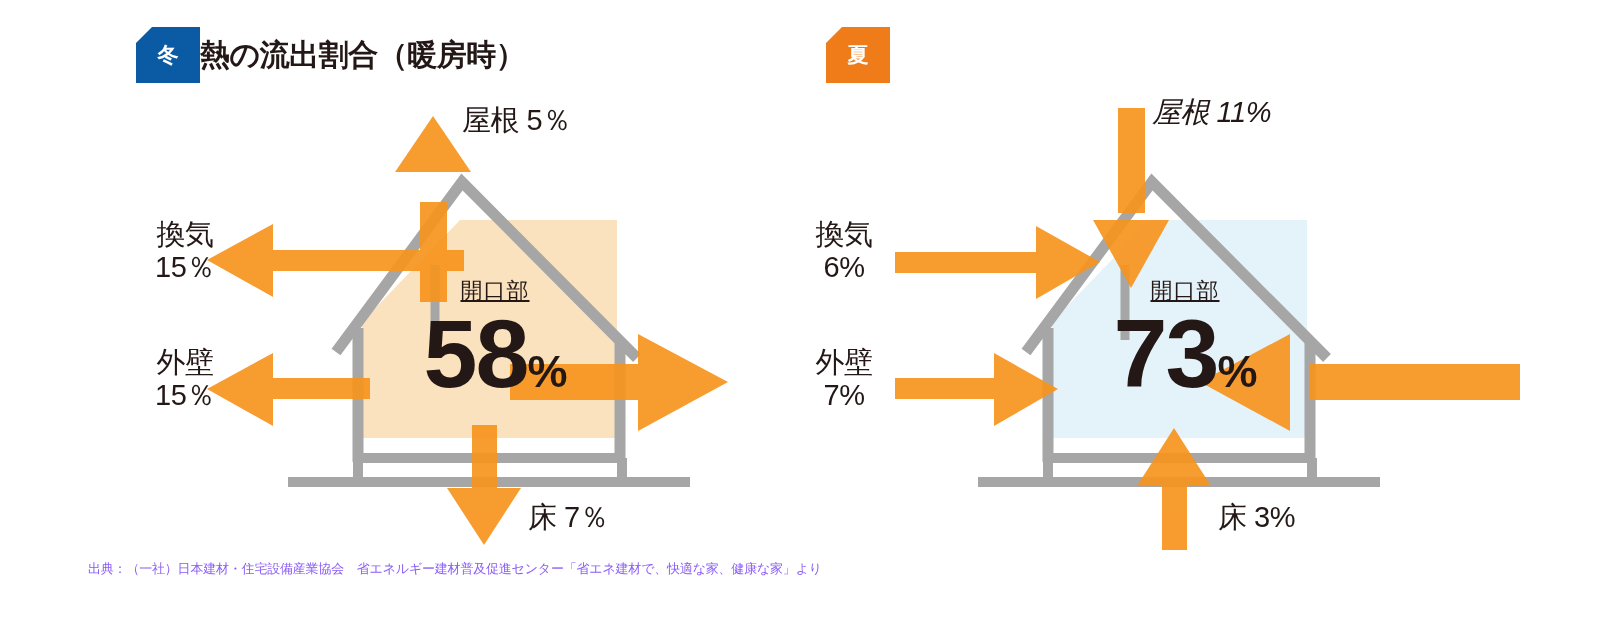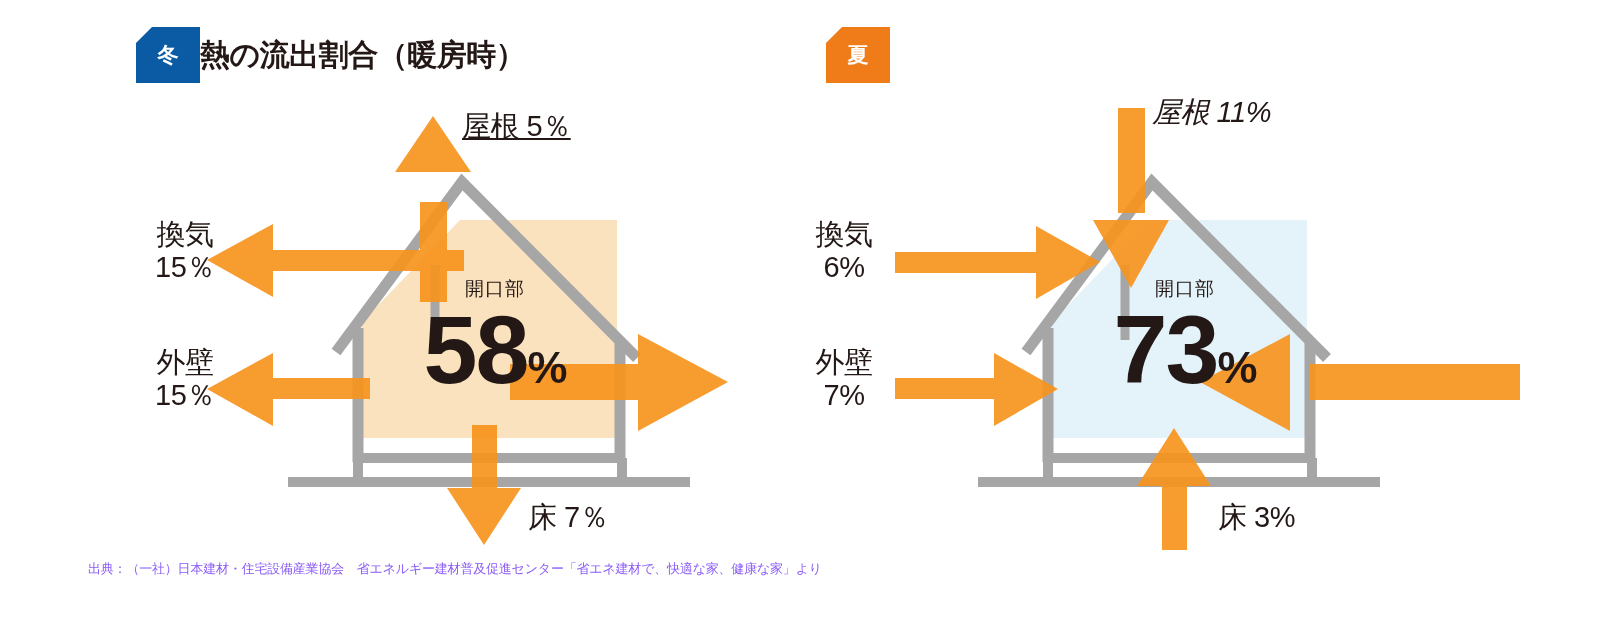--- a/index.html
+++ b/index.html
@@ -97,23 +97,24 @@
     letter-spacing: -0.5px;
     margin-top: 6px;
   }
 
   .center-block {
     position: absolute;
     text-align: center;
     color: #231815;
   }
   .center-caption {
-    font-size: 19px;
+    font-size: 22px;
     letter-spacing: 1px;
     margin-bottom: 2px;
+    text-decoration: underline;
   }
   .center-value {
     font-size: 97px;
     font-weight: bold;
     line-height: 0.95;
     letter-spacing: -2px;
     display: inline-block;
   }
   .center-unit {
     font-size: 45px;
@@ -188,21 +189,21 @@
             <polygon points="618,292 528,244 528,341" fill="#F7941E"></polygon>
           </g>
 
           <g>
             <rect x="362" y="335" width="25" height="70" fill="#F7941E"></rect>
             <polygon points="374,455 411,398 337,398" fill="#F7941E"></polygon>
           </g>
         </g>
       </svg>
 
-      <div class="lbl lbl-top" style="left:352px; top:20px;text-decoration:underline;">屋根 5％</div>
+      <div class="lbl lbl-top" style="left:352px; top:14px;">屋根 5％</div>
 
       <div class="lbl lbl-side" style="left:0px; top:128px; width:150px;">
         <span class="l1">換気</span>
         <span class="l2">15％</span>
       </div>
 
       <div class="lbl lbl-side" style="left:0px; top:256px; width:150px;">
         <span class="l1">外壁</span>
         <span class="l2">15％</span>
       </div>

